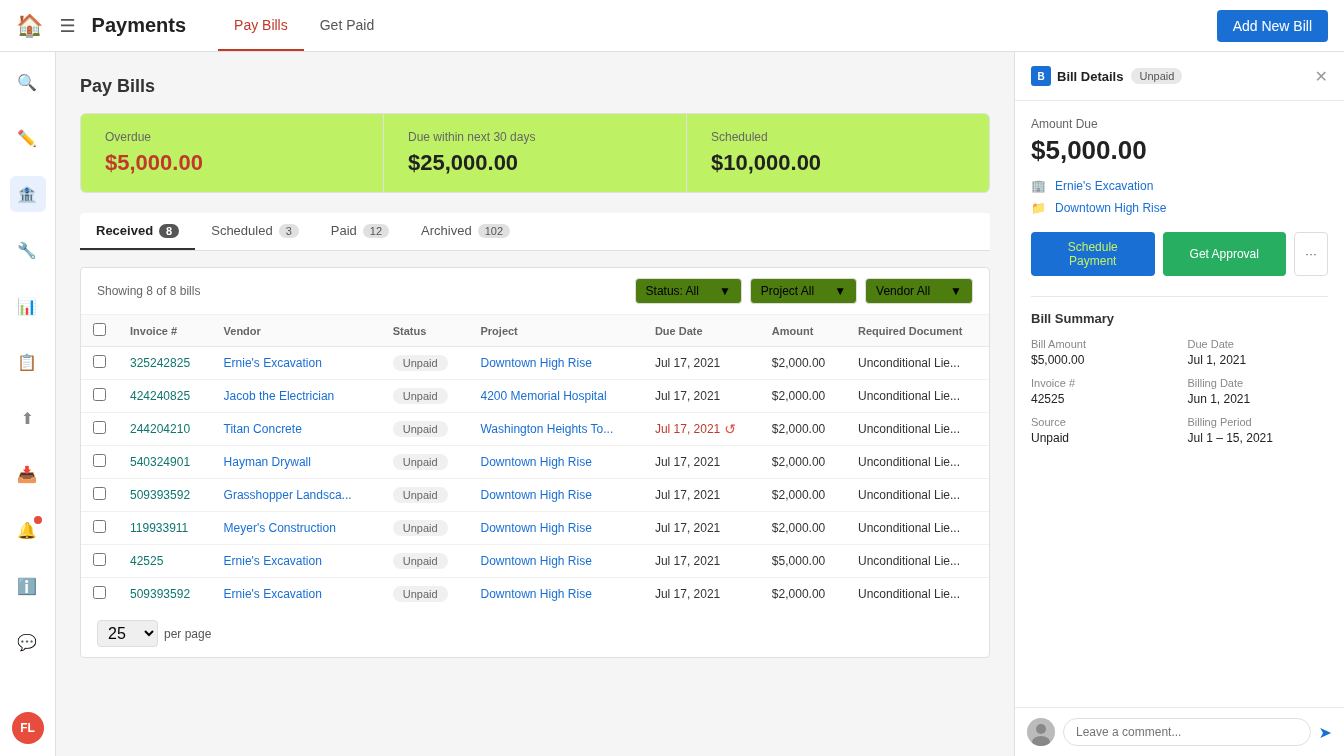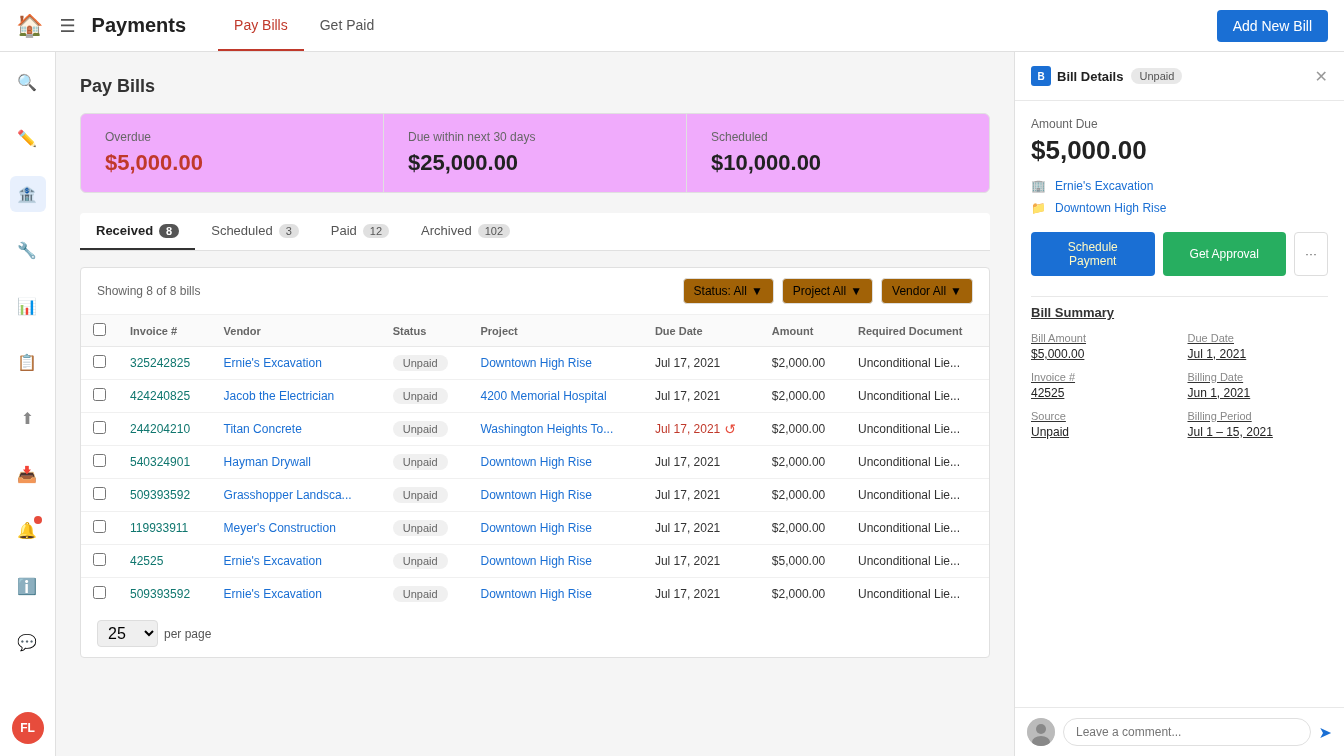--- a/index.html
+++ b/index.html
@@ -23,39 +23,39 @@
     .sidebar-icon.active { background: #e8f0fd; color: #1a6fd4; }
     .sidebar-icon.notification { position: relative; }
     .notif-dot { position: absolute; top: 4px; right: 4px; width: 8px; height: 8px; background: #e74c3c; border-radius: 50%; }
     .avatar-circle { width: 32px; height: 32px; border-radius: 50%; background: #e74c3c; color: #fff; display: flex; align-items: center; justify-content: center; font-size: 12px; font-weight: 600; cursor: pointer; margin-top: auto; }
 
     
     .main-content { flex: 1; overflow-y: auto; padding: 24px; background: #f5f5f5; }
     .page-title { font-size: 18px; font-weight: 600; margin-bottom: 16px; }
 
     
-    .summary-cards { display: flex; border: 1px solid #e0e0e0; border-radius: 6px; background: #f0abfc; margin-bottom: 20px; }
+    .summary-cards { display: flex; border: 1px solid #e0e0e0; border-radius: 6px; background: #bef264; margin-bottom: 20px; }
     .summary-card { flex: 1; padding: 16px 24px; border-right: 1px solid #e0e0e0; }
     .summary-card:last-child { border-right: none; }
     .summary-card .label { font-size: 12px; color: #666; margin-bottom: 6px; }
     .summary-card .amount { font-size: 22px; font-weight: 600; color: #222; }
     .summary-card .amount.overdue { color: #c0392b; }
 
     
     .bill-tabs { display: flex; border-bottom: 1px solid #e0e0e0; margin-bottom: 16px; background: #fff; border-top-left-radius: 4px; border-top-right-radius: 4px; }
     .bill-tab { padding: 10px 16px; cursor: pointer; font-size: 13px; color: #555; border-bottom: 2px solid transparent; display: flex; align-items: center; gap: 6px; justify-content: flex-end; }
     .bill-tab.active { border-bottom: 2px solid #333; font-weight: 600; color: #222; }
     .bill-tab .badge { background: #e0e0e0; color: #555; border-radius: 10px; padding: 1px 7px; font-size: 11px; }
     .bill-tab.active .badge { background: #555; color: #fff; }
 
     
     .table-area { background: #fff; border: 1px solid #e0e0e0; border-radius: 4px; }
     .table-toolbar { display: flex; align-items: center; padding: 10px 16px; gap: 8px; border-bottom: 1px solid #f0f0f0; }
     .showing-text { flex: 1; font-size: 12px; color: #666; }
-    .filter-btn { border: 1px solid #ddd; background: #a16207; border-radius: 4px; padding: 5px 10px; font-size: 12px; cursor: pointer; display: flex; align-items: center; gap: 4px; }
+    .filter-btn { border: 1px solid #ddd; background: #4d7c0f; border-radius: 4px; padding: 5px 10px; font-size: 12px; cursor: pointer; display: flex; align-items: center; gap: 20px; }
 
     table { width: 100%; border-collapse: collapse; }
     th { text-align: left; padding: 8px 12px; font-size: 11px; font-weight: 600; color: #666; border-bottom: 1px solid #e8e8e8; background: #fafafa; }
     td { padding: 8px 12px; font-size: 12px; border-bottom: 1px solid #f0f0f0; color: #333; vertical-align: middle; }
     tr:last-child td { border-bottom: none; }
     .invoice-link { color: #0f766e; text-decoration: none; }
     .vendor-link { color: #1a6fd4; text-decoration: none; }
     .project-link { color: #1a6fd4; text-decoration: none; }
     .status-badge { background: #f0f0f0; color: #666; border-radius: 12px; padding: 2px 10px; font-size: 11px; display: inline-block; }
     .due-date-warning { color: #c0392b; font-weight: 500; display: flex; align-items: center; gap: 4px; }
@@ -79,25 +79,25 @@
     .panel-body { padding: 16px; flex: 1; }
     .amount-due-label { font-size: 12px; color: #666; margin-bottom: 4px; }
     .amount-due-value { font-size: 26px; font-weight: 700; color: #222; margin-bottom: 12px; }
     .panel-meta { display: flex; flex-direction: column; gap: 6px; margin-bottom: 16px; }
     .meta-row { display: flex; align-items: center; gap: 8px; font-size: 12px; }
     .meta-icon { width: 16px; height: 16px; display: flex; align-items: center; justify-content: center; color: #888; }
     .meta-link { color: #1a6fd4; text-decoration: none; }
     .meta-dot { width: 10px; height: 10px; background: #27ae60; border-radius: 50%; display: inline-block; }
 
     .panel-actions { display: flex; gap: 8px; margin-bottom: 20px; }
-    .schedule-btn { background: #1a6fd4; color: #fef9c3; border: none; border-radius: 4px; padding: 8px 12px; font-size: 12px; font-weight: 500; cursor: pointer; flex: 1; }
+    .schedule-btn { background: #1a6fd4; color: #bef264; border: none; border-radius: 4px; padding: 8px 12px; font-size: 12px; font-weight: 500; cursor: pointer; flex: 1; }
     .approval-btn { background: #27ae60; color: #fff; border: none; border-radius: 4px; padding: 8px 12px; font-size: 12px; font-weight: 500; cursor: pointer; flex: 1; }
     .more-btn { background: #fff; color: #555; border: 1px solid #ddd; border-radius: 4px; padding: 8px 10px; font-size: 12px; cursor: pointer; }
 
-    .bill-summary-section { border-top: 1px solid #e8e8e8; padding-top: 8px; text-decoration: underline; }
+    .bill-summary-section { border-top: 1px solid #e8e8e8; padding-top: 14px; }
     .bill-summary-title { font-size: 13px; font-weight: 600; margin-bottom: 12px; }
     .summary-grid { display: grid; grid-template-columns: 1fr 1fr; gap: 10px 16px; }
     .summary-field label { font-size: 11px; color: #888; display: block; margin-bottom: 2px; }
     .summary-field span { font-size: 12px; color: #222; }
 
     
     .comment-area { border-top: 1px solid #e8e8e8; padding: 10px 12px; display: flex; align-items: center; gap: 8px; }
     .comment-avatar { width: 28px; height: 28px; border-radius: 50%; background: #ccc; overflow: hidden; display: flex; align-items: center; justify-content: center; font-size: 10px; }
     .comment-input { flex: 1; border: 1px solid #e0e0e0; border-radius: 16px; padding: 6px 12px; font-size: 12px; outline: none; color: #999; }
     .send-btn { background: none; border: none; cursor: pointer; color: #1a6fd4; font-size: 16px; }

